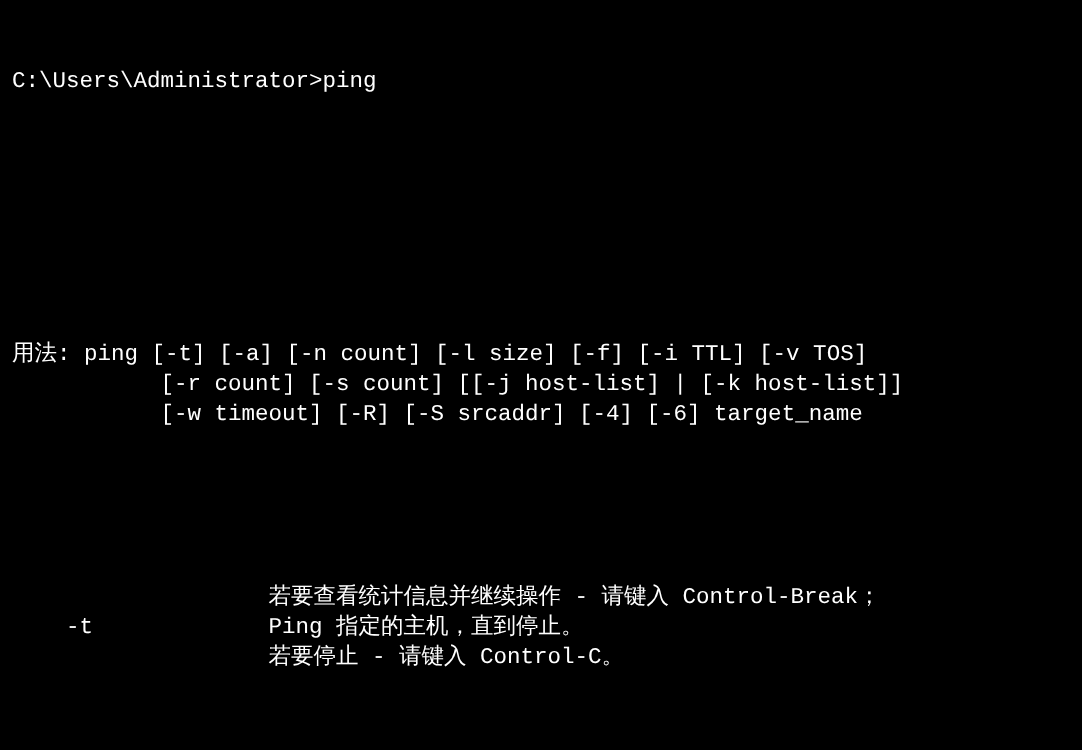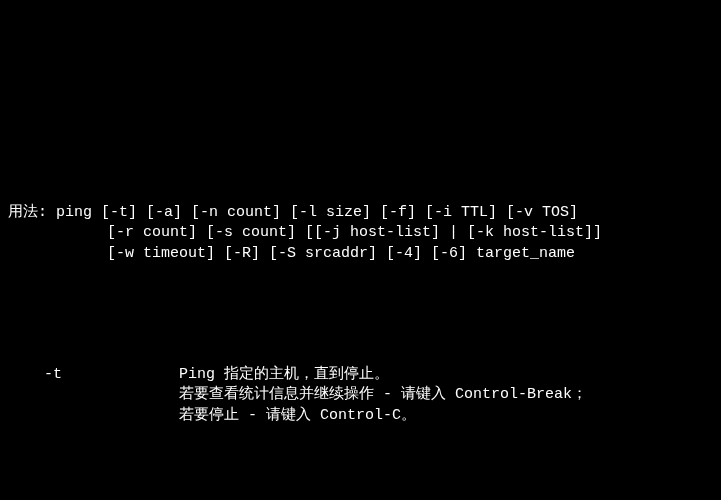--- a/index.html
+++ b/index.html
@@ -13,27 +13,28 @@
     width: 721px;
     height: 500px;
     overflow: hidden;
   }
   .terminal {
     padding: 4px 8px 8px 8px;
     white-space: pre;
   }
   .prompt-line { white-space: pre; }
   .blank { height: 1.35em; }
-  .usage { white-space: pre; margin-top: 37px; }
+  .usage { white-space: pre; }
   .opt-row { white-space: pre; }
 </style>
 </head>
 <body>
 
 <div class="terminal">
+  <div class="prompt-line"><span>C:\Users\Administrator&gt;</span><span>ping</span></div>
   <div class="blank"></div>
   <div class="blank"></div>
   <div class="usage" id="usage-block">用法: ping [-t] [-a] [-n count] [-l size] [-f] [-i TTL] [-v TOS]
            [-r count] [-s count] [[-j host-list] | [-k host-list]]
            [-w timeout] [-R] [-S srcaddr] [-4] [-6] target_name</div>
   <div class="blank"></div>
-  <div id="options-block"><div class="opt-row">    -t             Ping 指定的主机，直到停止。</div><div class="opt-row">                   若要查看统计信息并继续操作 - 请键入 Control-Break；</div><div class="opt-row">                   若要停止 - 请键入 Control-C。</div></div>
+  <div id="options-block"><div class="opt-row">                   若要查看统计信息并继续操作 - 请键入 Control-Break；</div><div class="opt-row">    -t             Ping 指定的主机，直到停止。</div><div class="opt-row">                   若要停止 - 请键入 Control-C。</div></div>
 </div>
 
 </body></html>

